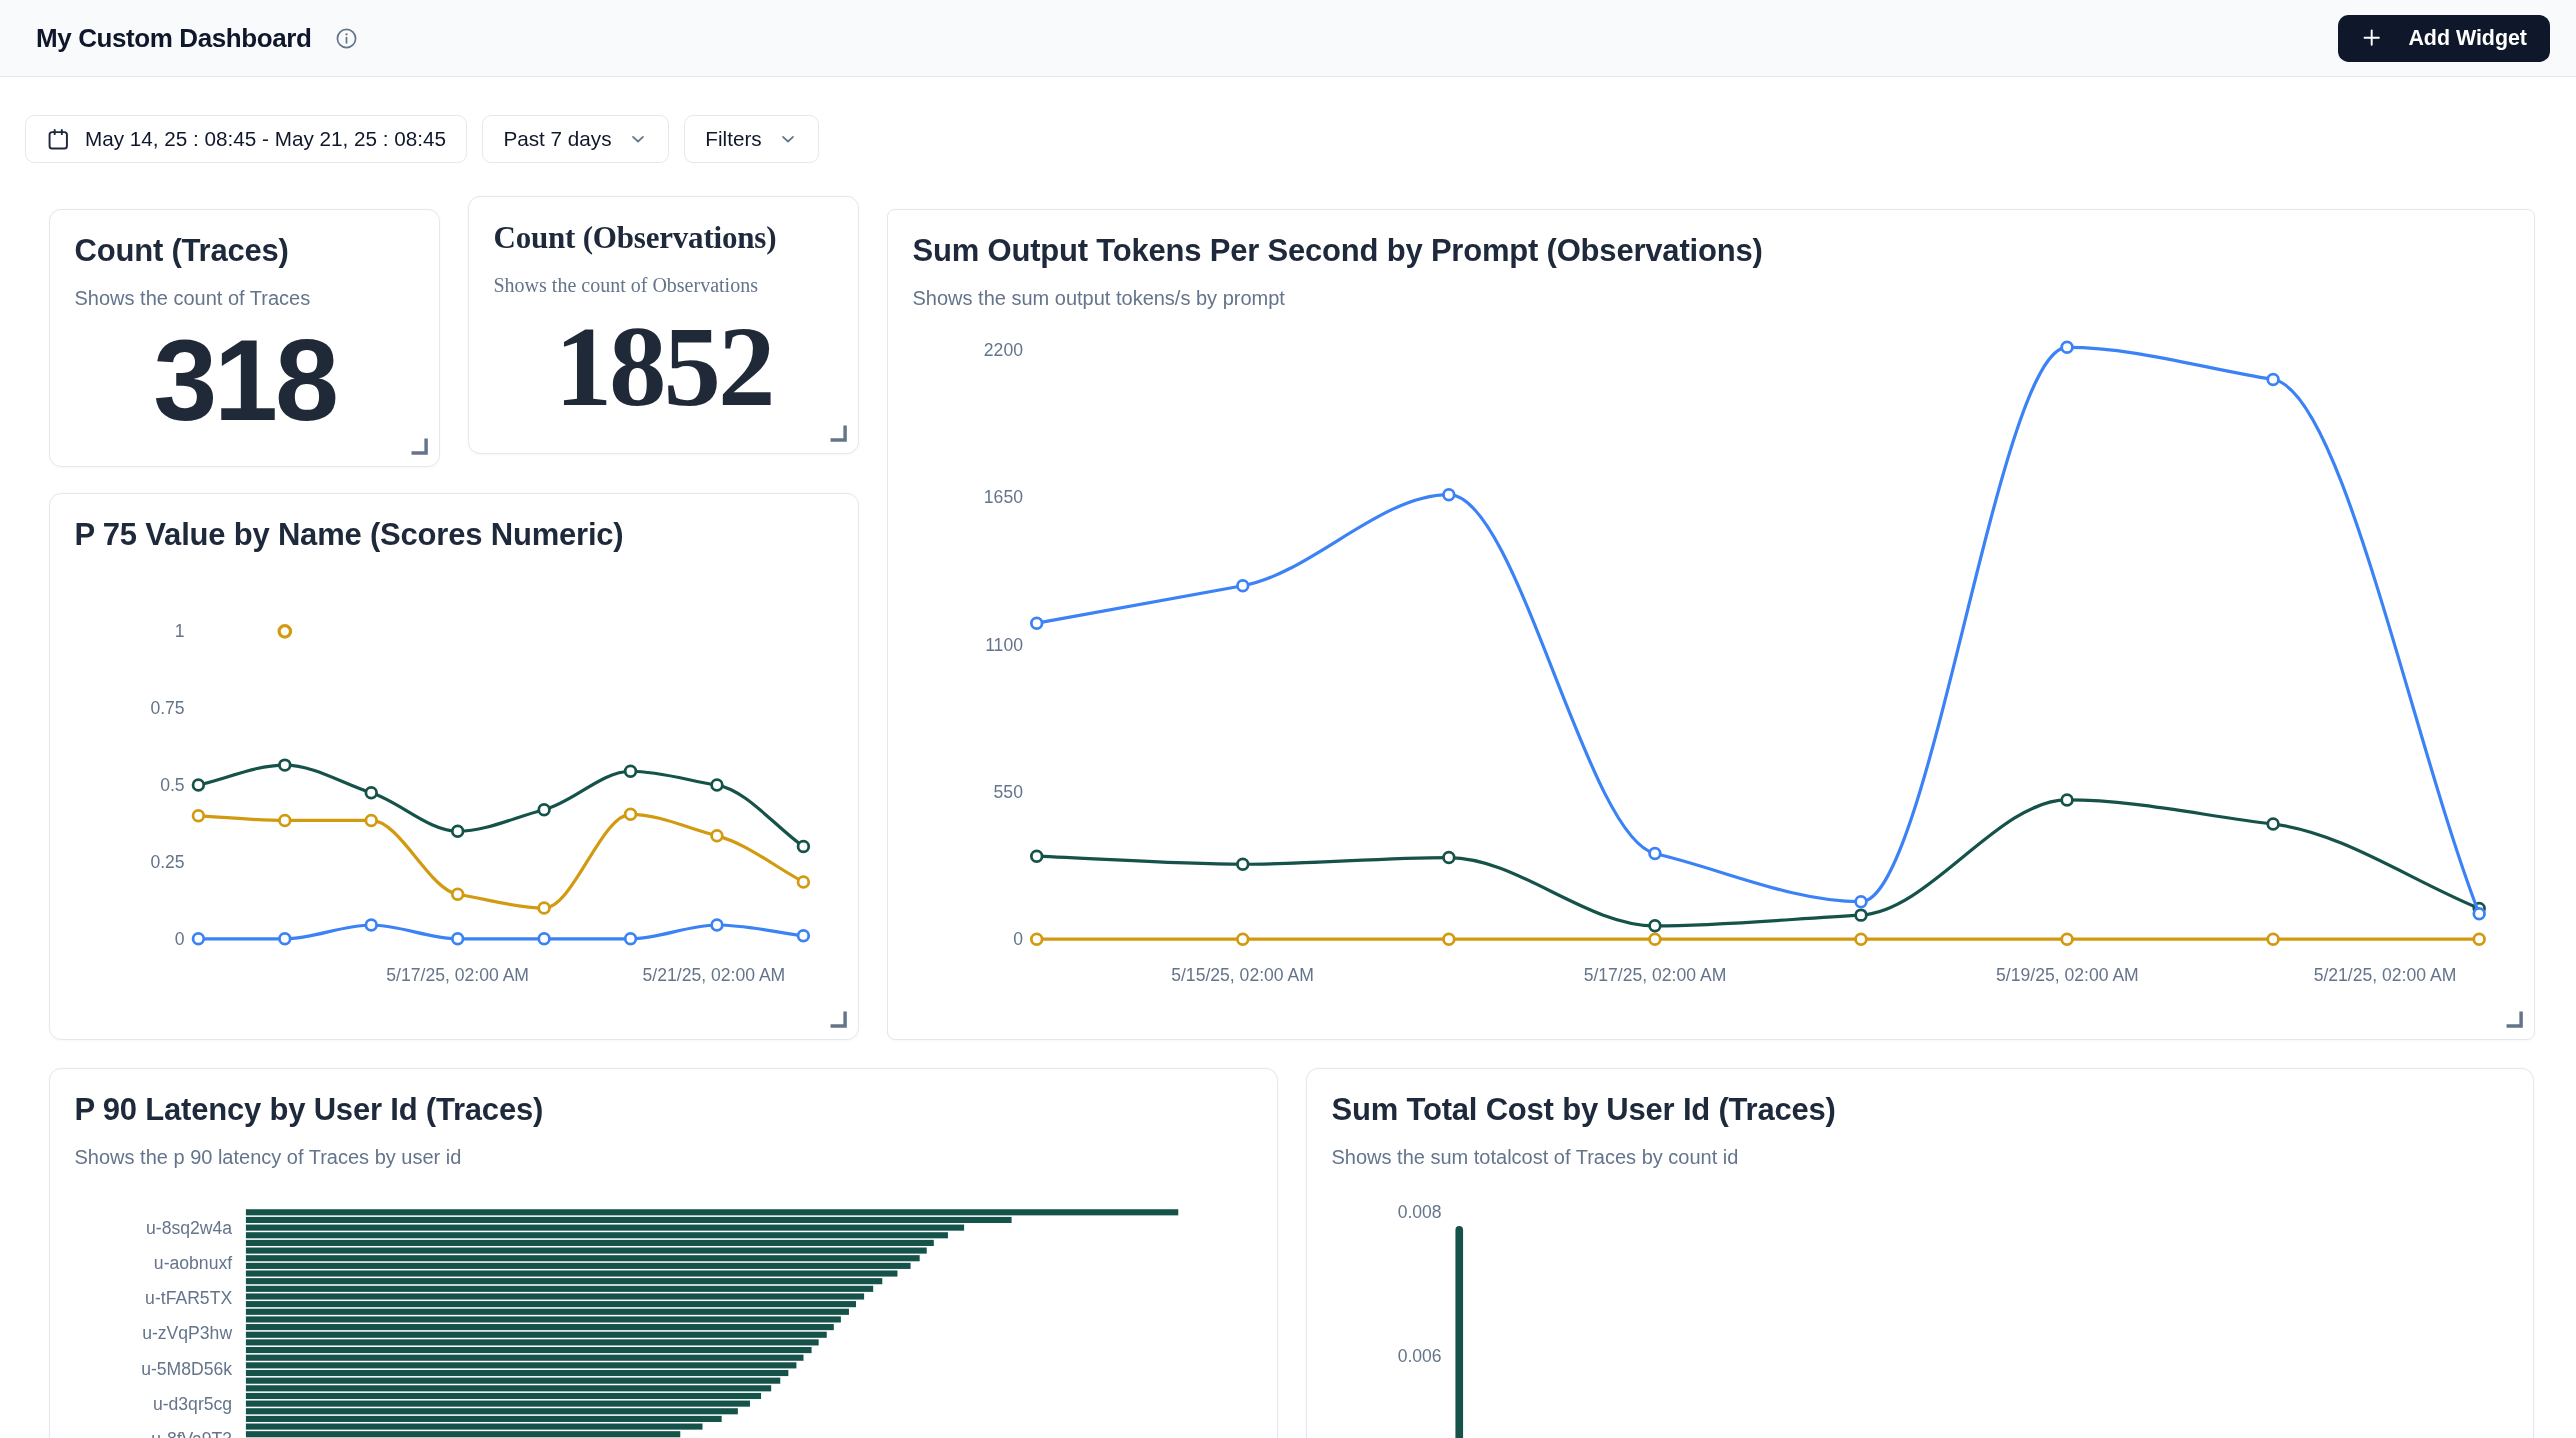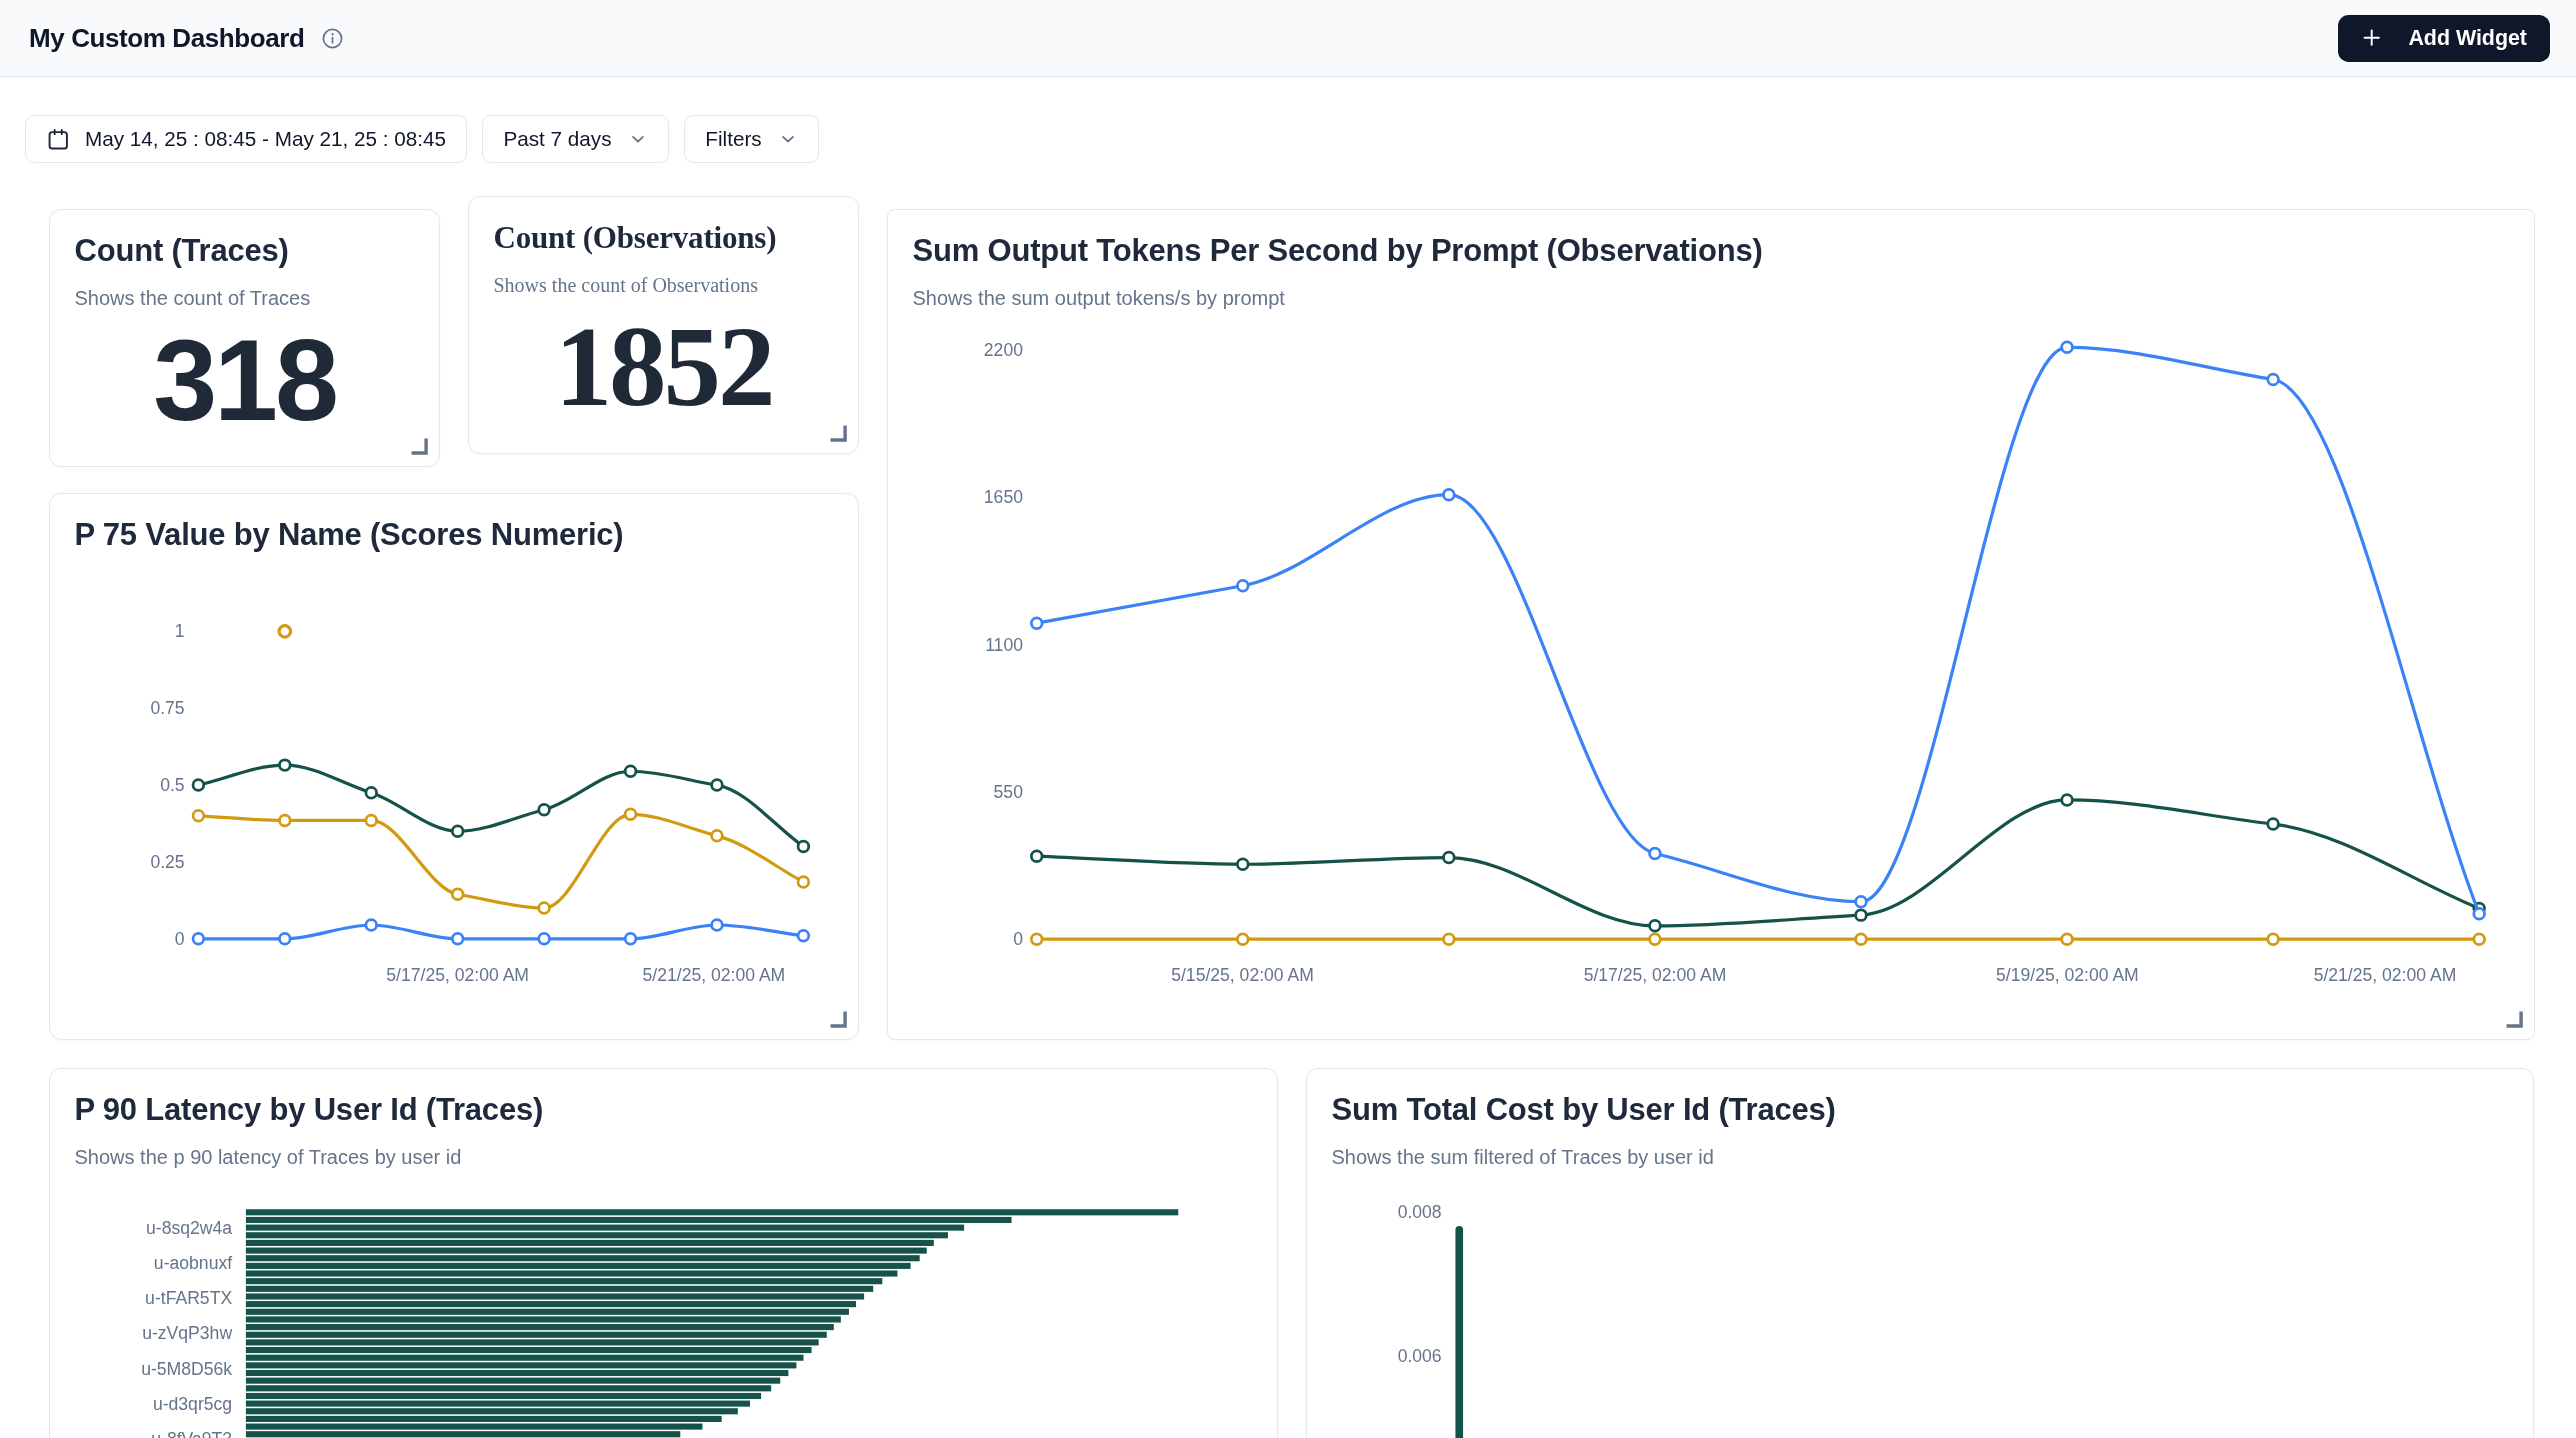--- a/index.html
+++ b/index.html
@@ -9,21 +9,21 @@
     position:relative;
   }
   
   .header{
     position:absolute;left:0;top:0;width:100%;height:77px;
     background:#f8fafc;border-bottom:1.5px solid #e2e8f0;
     display:flex;align-items:center;justify-content:space-between;
     box-sizing:border-box;padding:0 26px;
   }
   .title-row{display:flex;align-items:center;gap:13.8px;}
-  .page-title{font-size:26px;font-weight:700;color:#0f172a;letter-spacing:-0.4px;margin:3px;}
+  .page-title{font-size:26px;font-weight:700;color:#0f172a;letter-spacing:-0.4px;margin:10px;}
   .btn-dark{
     display:flex;align-items:center;gap:26px;background:#0f172a;color:#fff;
     border:none;border-radius:10.7px;height:47px;padding:0 23px;
     font-size:21.4px;font-weight:600;cursor:pointer;font-family:inherit;
   }
   
   .toolbar{position:absolute;left:24.5px;top:115px;display:flex;gap:15.3px;}
   .btn-outline{
     display:flex;align-items:center;gap:15px;background:#fff;
     border:1.5px solid #e2e8f0;border-radius:9.2px;height:48px;padding:0 20px;
@@ -238,20 +238,20 @@
       <text x="238" y="307" text-anchor="end" class="tick">u-tFAR5TX</text>
       <text x="238" y="353" text-anchor="end" class="tick">u-zVqP3hw</text>
       <text x="238" y="399" text-anchor="end" class="tick">u-5M8D56k</text>
       <text x="238" y="445" text-anchor="end" class="tick">u-d3qr5cg</text>
       <text x="238" y="491" text-anchor="end" class="tick">u-8fVa9T3</text>
     </svg>
 </div>
 
 <div class="card" style="left:1306px;top:1068px;width:1228px;height:582px;">
   <h2>Sum Total Cost by User Id (Traces)</h2>
-  <div class="sub">Shows the sum filtered of Traces by user id</div>
+  <div class="sub">Shows the sum totalcost of Traces by count id</div>
   <svg class="chart-svg" width="1228" height="582" id="chart-cost" viewBox="0 0 1605 760">
       <text x="176" y="195" text-anchor="end" class="tick">0.008</text>
       <text x="176" y="382" text-anchor="end" class="tick">0.006</text>
       <rect x="194" y="205" width="10" height="600" rx="5" fill="#155249"></rect>
     </svg>
 </div>
 
 
 </body></html>

